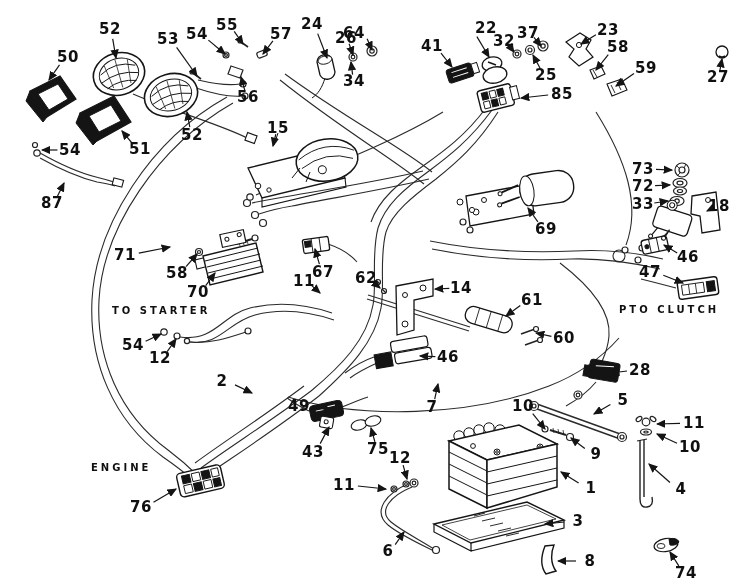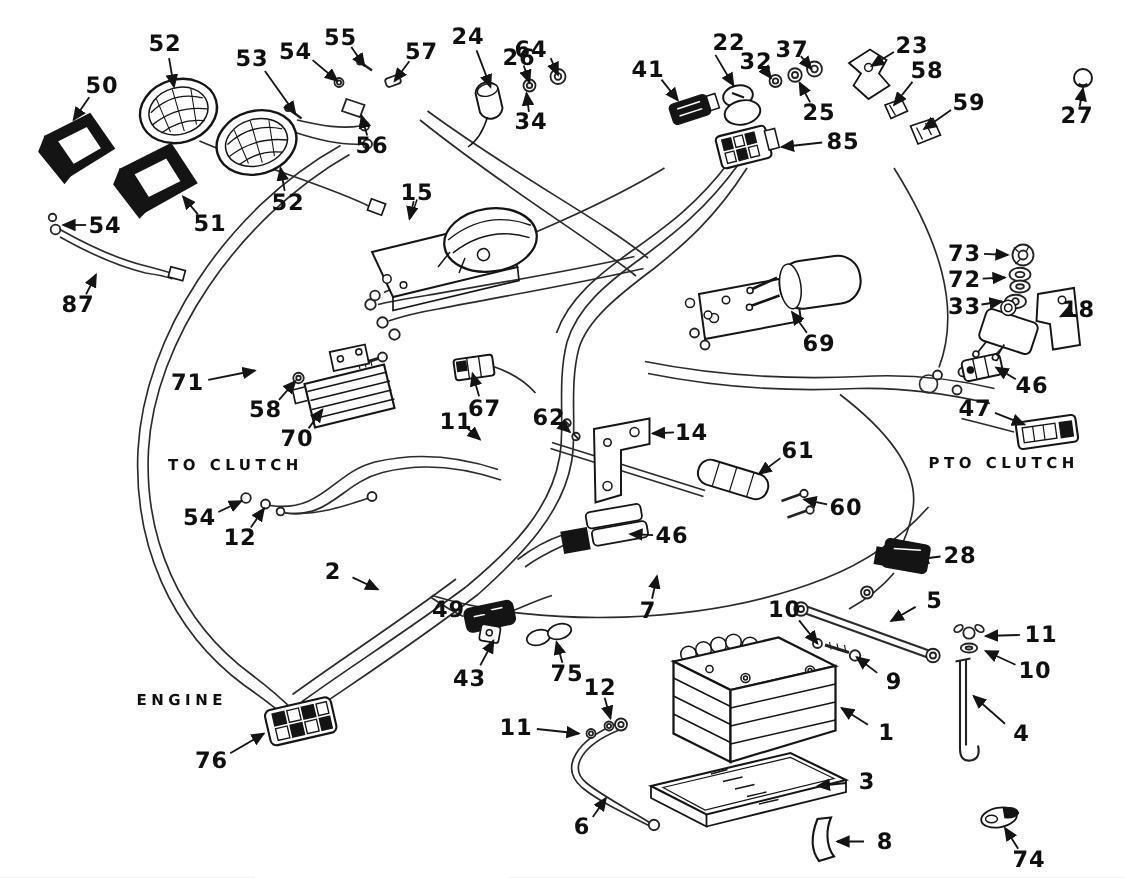--- a/index.html
+++ b/index.html
@@ -450,21 +450,21 @@
         <line x1="320.2" y1="443.6" x2="329" y2="427" stroke="#141414" stroke-width="1.2" marker-end="url(#arr)"></line>
         <line x1="374.9" y1="441.9" x2="371" y2="428" stroke="#141414" stroke-width="1.2" marker-end="url(#arr)"></line>
         <line x1="403.1" y1="465.1" x2="407" y2="479" stroke="#141414" stroke-width="1.2" marker-end="url(#arr)"></line>
         <line x1="357.9" y1="486.0" x2="386" y2="489" stroke="#141414" stroke-width="1.2" marker-end="url(#arr)"></line>
         <line x1="395.2" y1="544.6" x2="404" y2="532" stroke="#141414" stroke-width="1.2" marker-end="url(#arr)"></line>
         <line x1="153.5" y1="502.2" x2="176" y2="489" stroke="#141414" stroke-width="1.2" marker-end="url(#arr)"></line>
       </g>
   </svg>
 
 
-  <div class="annotation" style="left:112px;top:305px;">TO CLUTCH</div>
+  <div class="annotation" style="left:112px;top:305px;">TO STARTER</div>
   <div class="annotation" style="left:619px;top:304px;">PTO CLUTCH</div>
   <div class="annotation" style="left:91px;top:462px;">ENGINE</div>
 
   <div class="labels-layer">
       <span class="part-label" style="left: 68px; top: 57px;">50</span>
       <span class="part-label" style="left: 110px; top: 29px;">52</span>
       <span class="part-label" style="left: 168px; top: 39px;">53</span>
       <span class="part-label" style="left: 197px; top: 34px;">54</span>
       <span class="part-label" style="left: 227px; top: 25px;">55</span>
       <span class="part-label" style="left: 281px; top: 34px;">57</span>

